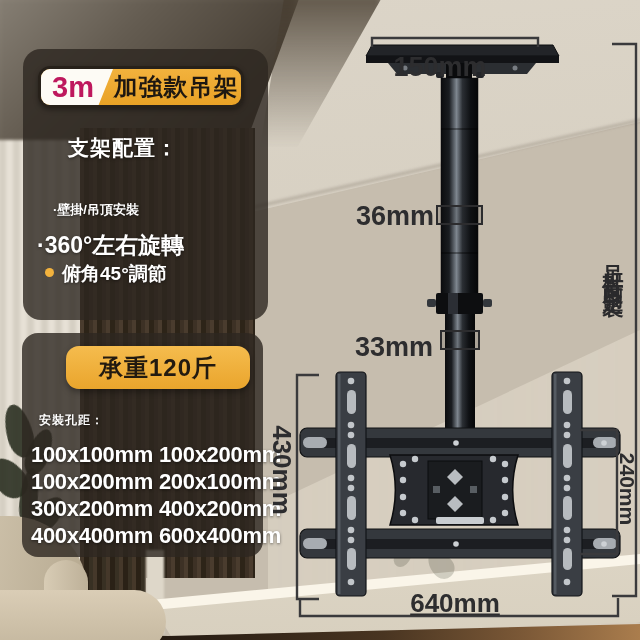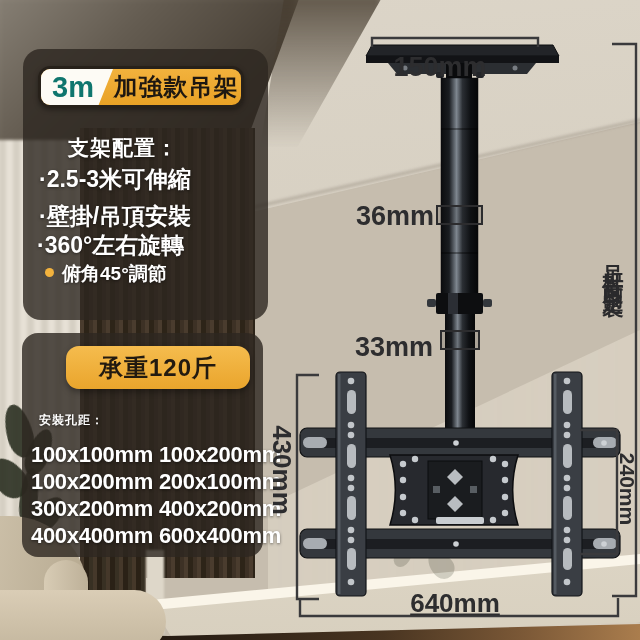--- a/index.html
+++ b/index.html
@@ -47,21 +47,21 @@
 
   
   .panel1{left:23px;top:49px;width:245px;height:271px;border-radius:18px;background:var(--panel);z-index:10;}
   .panel2{left:22px;top:333px;width:241px;height:224px;border-radius:16px;background:var(--panel);z-index:10;}
   .badge1{left:38px;top:66px;width:206px;height:42px;border:3px solid #27211a;border-radius:12px;
           background:linear-gradient(180deg,var(--gold) 0%,var(--gold-dark) 100%);
           display:flex;align-items:stretch;overflow:hidden;box-sizing:border-box;z-index:12;
           box-shadow:0 2px 5px rgba(0,0,0,.35);}
   .badge1-left{width:64px;background:#fdfbf5;clip-path:polygon(0 0,100% 0,80% 100%,0 100%);
           display:flex;align-items:center;justify-content:center;padding-right:8px;
-          font-size:29px;font-weight:bold;color:#0f766e;}
+          font-size:29px;font-weight:bold;color:#be185d;}
   .badge1-right{flex:1;display:flex;align-items:center;justify-content:center;
           font-size:24px;font-weight:bold;color:#1d1711;letter-spacing:1px;padding-right:2px;}
   .badge2{left:66px;top:346px;width:184px;height:43px;border-radius:13px;
           background:linear-gradient(180deg,#f5bc4e,#eaa52c);color:#221a10;font-size:24px;font-weight:bold;
           display:flex;align-items:center;justify-content:center;letter-spacing:1px;
           box-shadow:0 3px 6px rgba(0,0,0,.35);z-index:12;}
   .wt{position:absolute;color:var(--text-light);font-weight:bold;white-space:nowrap;
       text-shadow:0 1px 3px rgba(0,0,0,.5);z-index:12;}
   .gold-dot{left:45px;top:268px;width:9px;height:9px;border-radius:50%;background:var(--gold);z-index:12;}
   .hole-row{height:27px;line-height:27px;font-size:22px;letter-spacing:-.3px;}
@@ -109,22 +109,21 @@
 
   <div class="abs panel1"></div>
   <div class="abs panel2"></div>
 
   <div class="abs badge1">
     <div class="badge1-left">3m</div>
     <div class="badge1-right">加強款吊架</div>
   </div>
 
   <div class="wt" style="left:39px;top:134px;font-size:21px;letter-spacing:1px;margin-left:29px;">支架配置：</div>
-  <div class="wt" style="left:39px;top:164px;font-size:23px;">·2.5-3米可伸縮</div>
-  <div class="wt" style="left:39px;top:201px;font-size:23px;">·壁掛/吊頂安裝</div>
+  <div class="wt" style="left:53px;top:201px;font-size:13px;">·壁掛/吊頂安裝</div>
   <div class="wt" style="left:37px;top:230px;font-size:23px;">·360°左右旋轉</div>
   <div class="abs gold-dot"></div>
   <div class="wt" style="left:62px;top:261px;font-size:19px;">俯角45°調節</div>
 
   <div class="abs badge2">承重120斤</div>
 
   <div class="wt" style="left:39px;top:412px;font-size:12px;letter-spacing:1px;">安裝孔距：</div>
   <div class="wt" style="left:31px;top:441px;">
     <div class="hole-row">100x100mm 100x200mm</div>
     <div class="hole-row">100x200mm 200x100mm</div>

